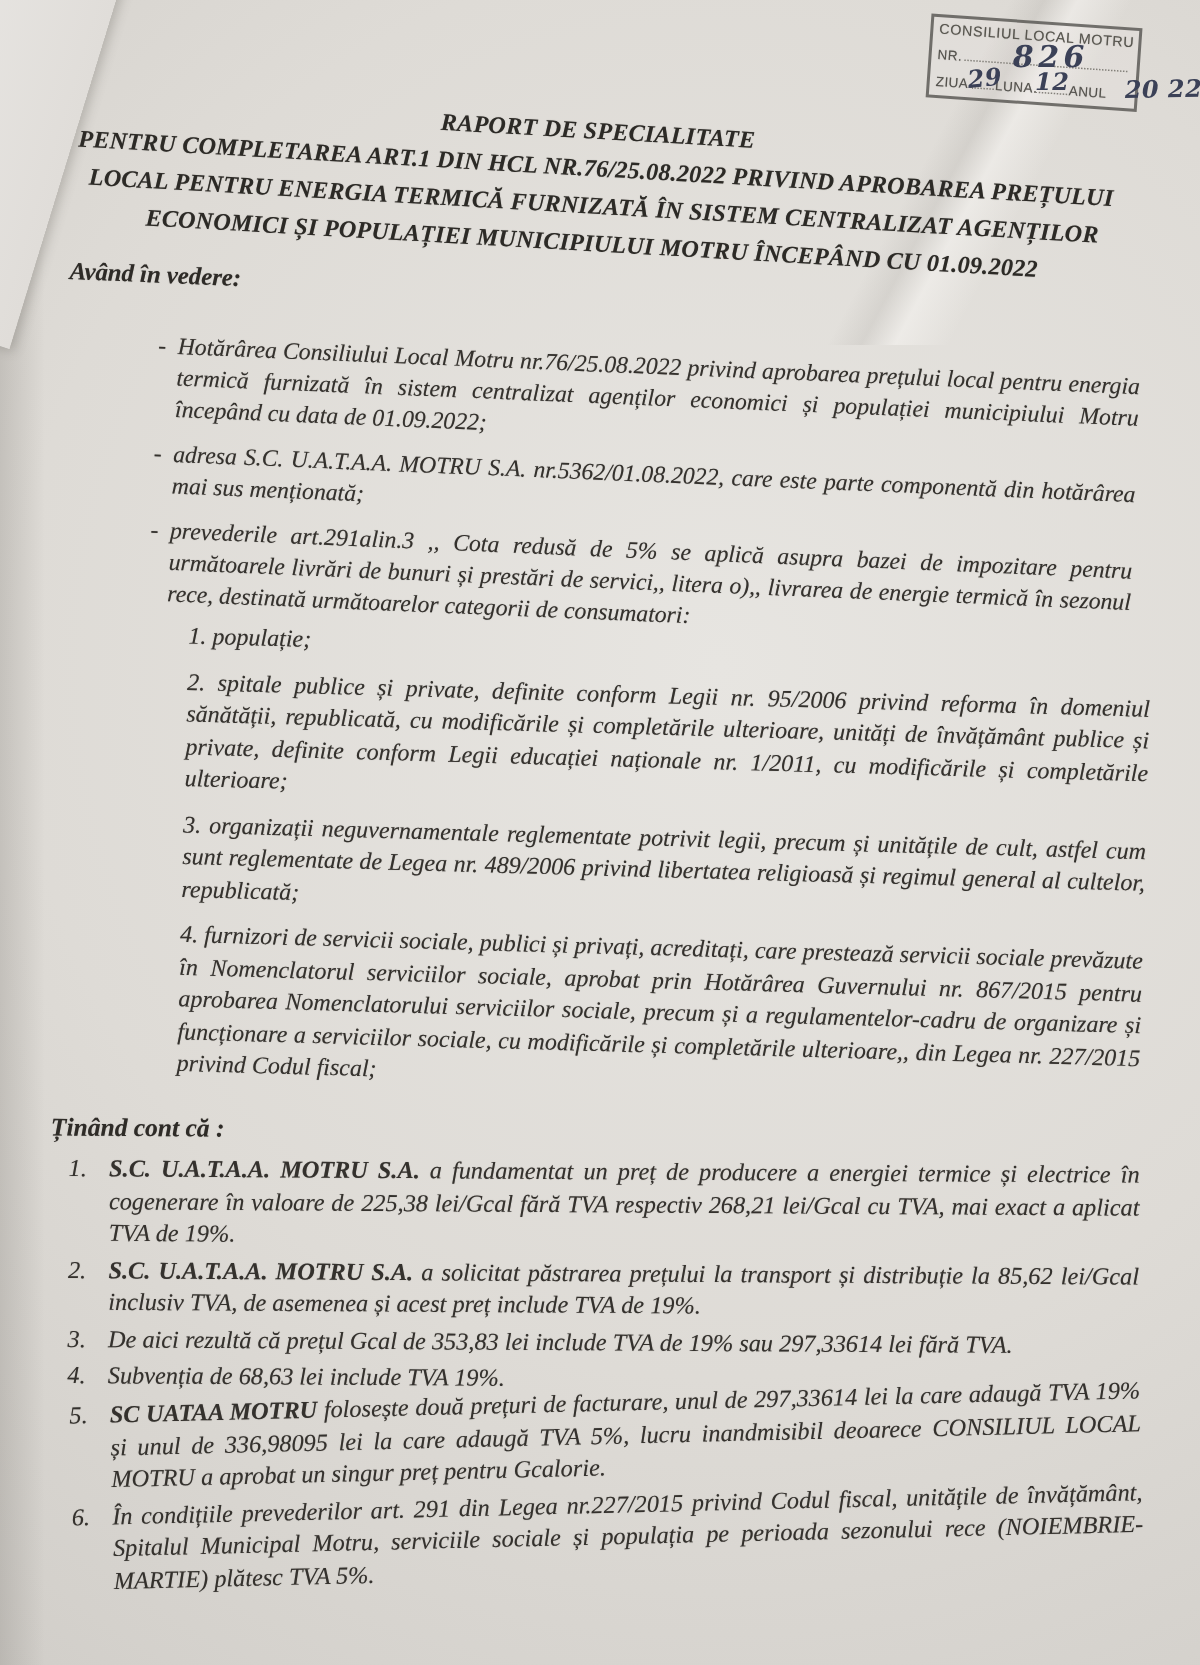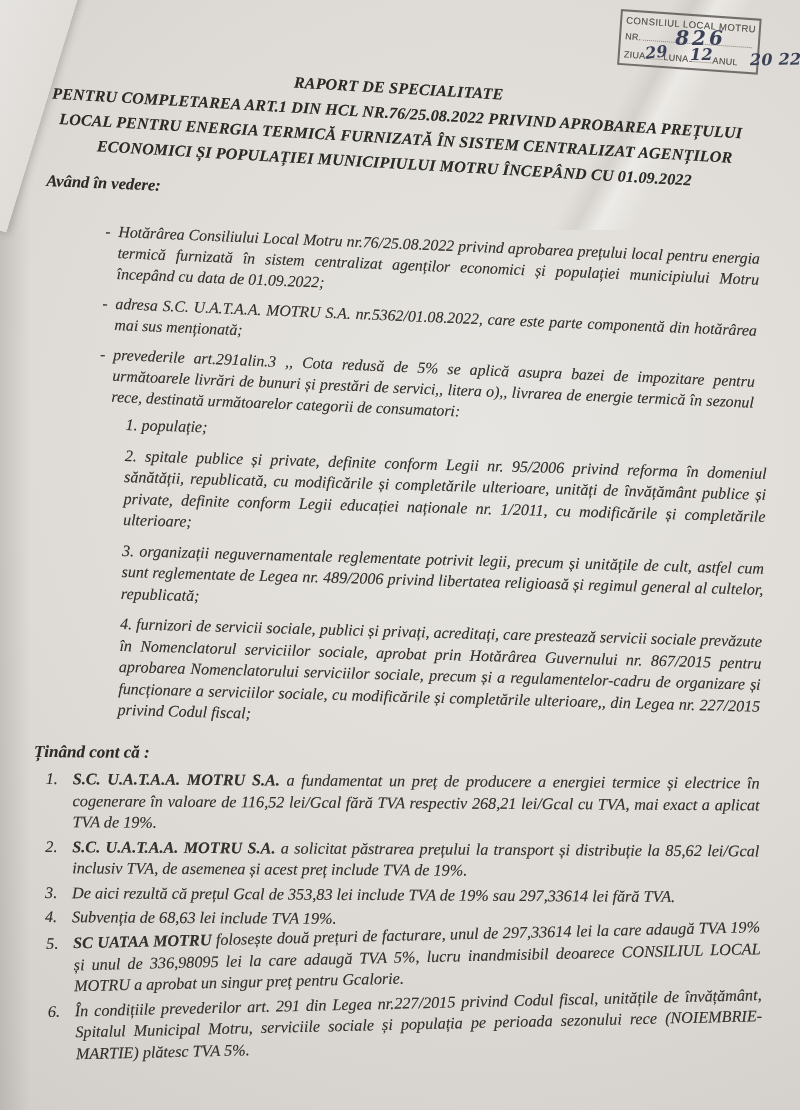--- a/index.html
+++ b/index.html
@@ -151,21 +151,21 @@
     <p class="cat">2. spitale publice și private, definite conform Legii nr. 95/2006 privind reforma în domeniul sănătății, republicată, cu modificările și completările ulterioare, unități de învățământ publice și private, definite conform Legii educației naționale nr. 1/2011, cu modificările și completările ulterioare;</p>
     <p class="cat">3. organizații neguvernamentale reglementate potrivit legii, precum și unitățile de cult, astfel cum sunt reglementate de Legea nr. 489/2006 privind libertatea religioasă și regimul general al cultelor, republicată;</p>
     <p class="cat">4. furnizori de servicii sociale, publici și privați, acreditați, care prestează servicii sociale prevăzute în Nomenclatorul serviciilor sociale, aprobat prin Hotărârea Guvernului nr. 867/2015 pentru aprobarea Nomenclatorului serviciilor sociale, precum și a regulamentelor-cadru de organizare și funcționare a serviciilor sociale, cu modificările și completările ulterioare,, din Legea nr. 227/2015 privind Codul fiscal;</p>
   </div>
 
   <div class="sec-given-a">
     <div class="heading heading2">Ținând cont că :</div>
     <div class="gt-list">
       <div class="gt-item">
         <span class="gt-num">1.</span>
-        <div class="gt-text"><span class="lead">S.C. U.A.T.A.A. MOTRU S.A.</span><span> a fundamentat un preț de producere a energiei termice și electrice în cogenerare în valoare de 116,52 lei/Gcal fără TVA respectiv 268,21 lei/Gcal cu TVA, mai exact a aplicat TVA de 19%.</span></div>
+        <div class="gt-text"><span class="lead">S.C. U.A.T.A.A. MOTRU S.A.</span><span> a fundamentat un preț de producere a energiei termice și electrice în cogenerare în valoare de 225,38 lei/Gcal fără TVA respectiv 268,21 lei/Gcal cu TVA, mai exact a aplicat TVA de 19%.</span></div>
       </div>
       <div class="gt-item">
         <span class="gt-num">2.</span>
         <div class="gt-text"><span class="lead">S.C. U.A.T.A.A. MOTRU S.A.</span><span> a solicitat păstrarea prețului la transport și distribuție la 85,62 lei/Gcal inclusiv TVA, de asemenea și acest preț include TVA de 19%.</span></div>
       </div>
       <div class="gt-item">
         <span class="gt-num">3.</span>
         <div class="gt-text"><span>De aici rezultă că prețul Gcal de 353,83 lei include TVA de 19% sau 297,33614 lei fără TVA.</span></div>
       </div>
       <div class="gt-item">

